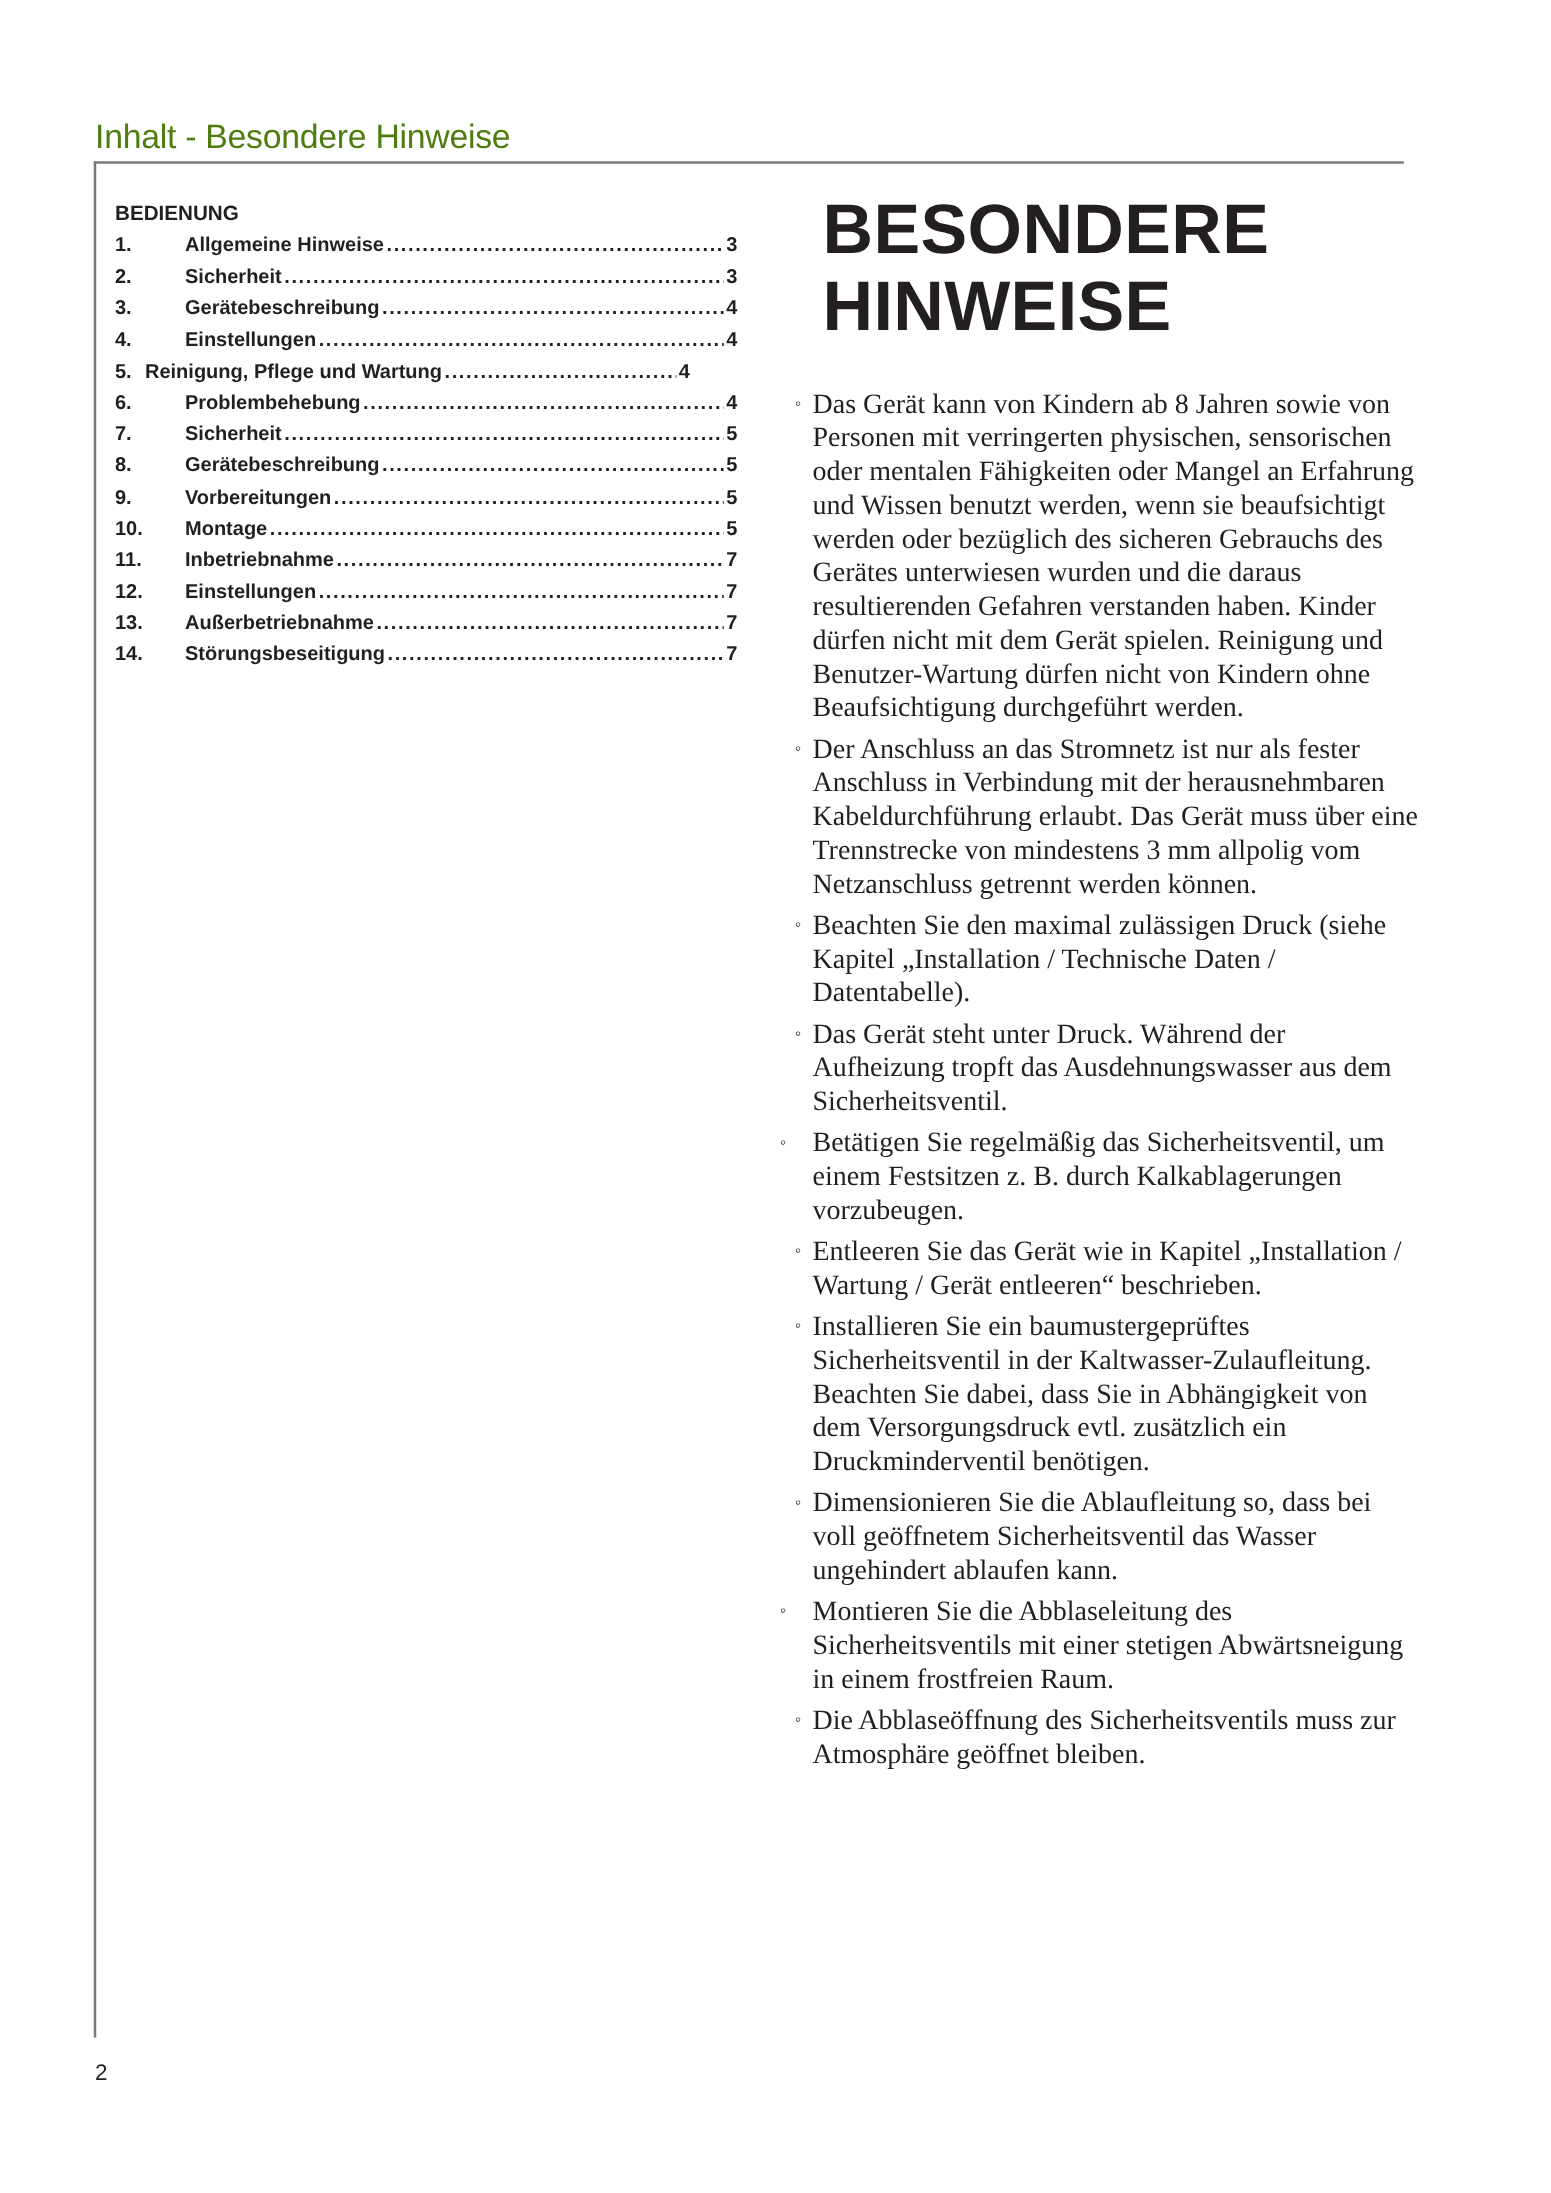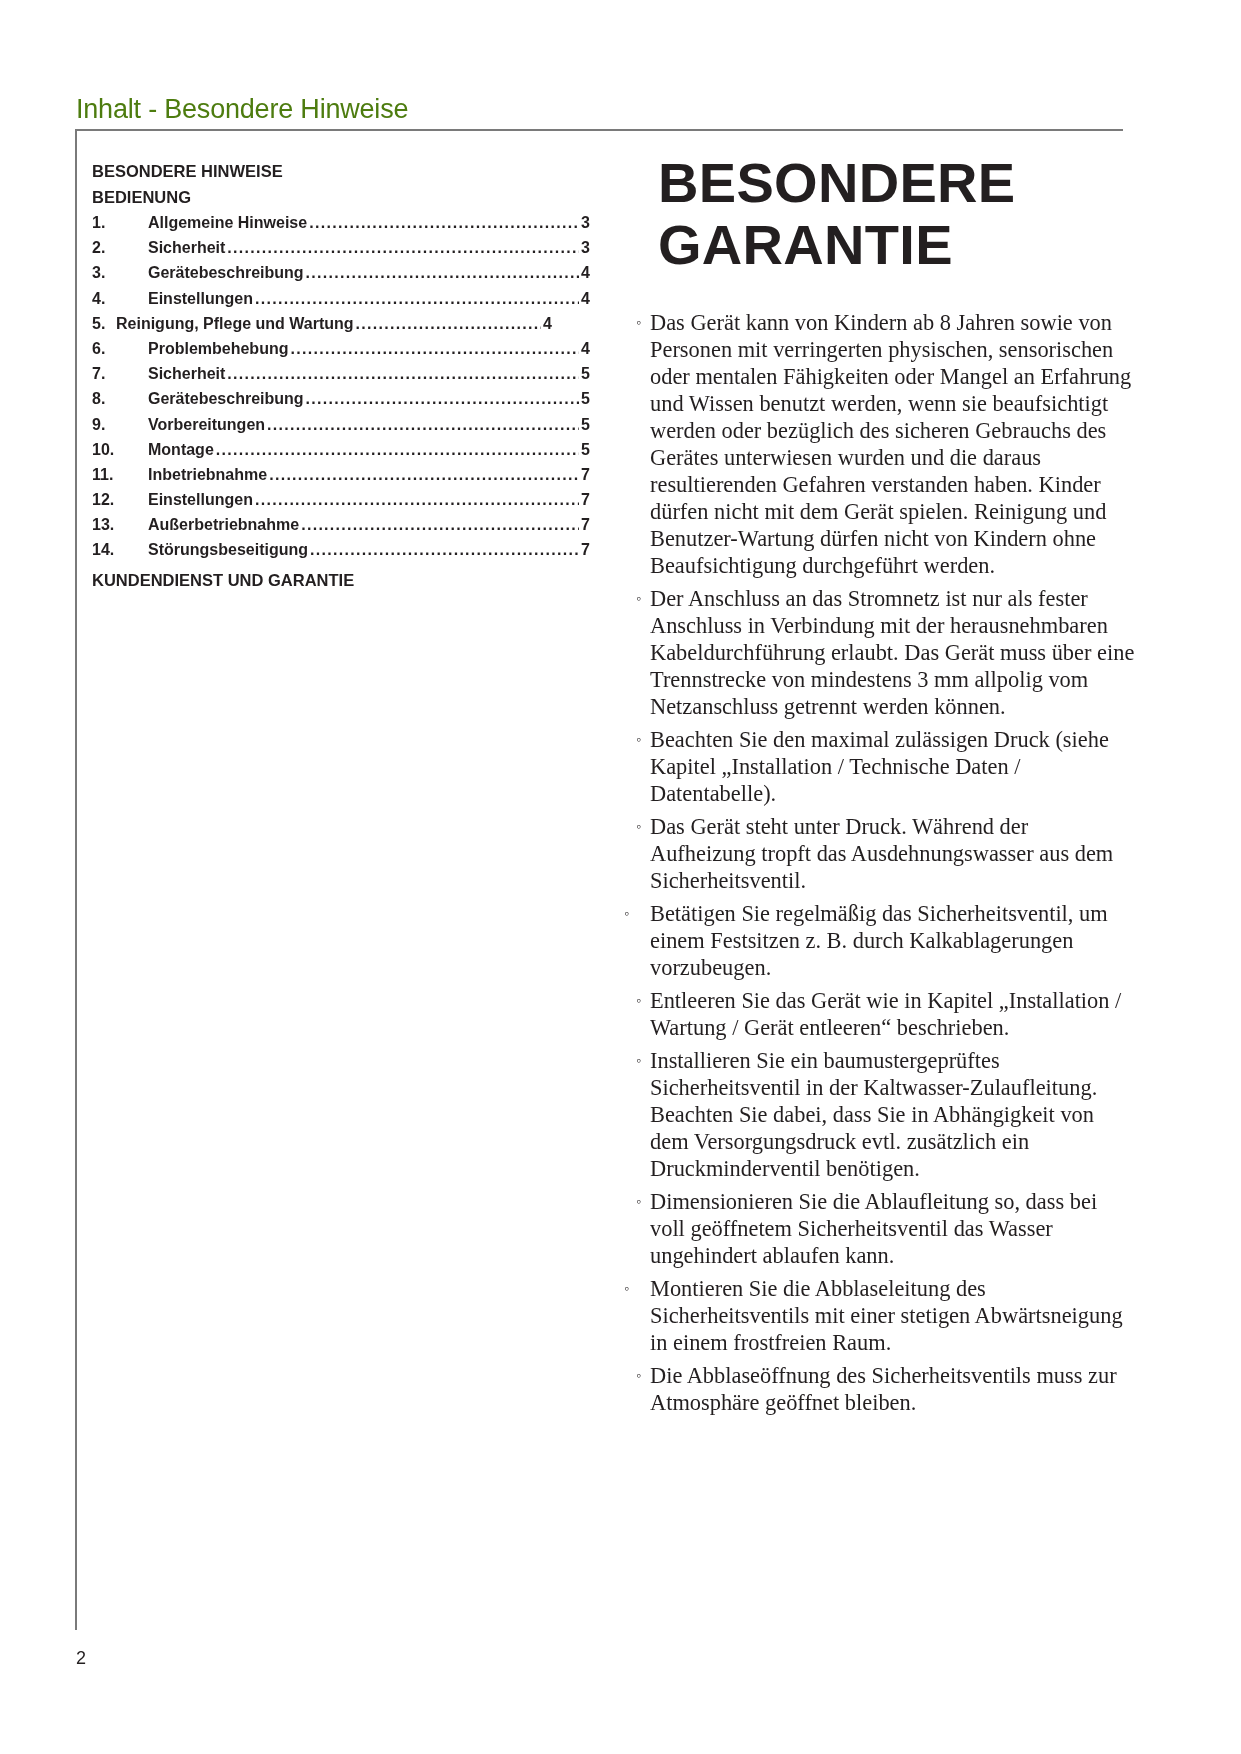--- a/index.html
+++ b/index.html
@@ -32,21 +32,20 @@
     .hint .text { display: block; font-family: Liberation Serif, serif; }
   </style>
 </head>
 <body>
 
 <div class="page-header">Inhalt - Besondere Hinweise</div>
 <div class="rule-h"></div>
 <div class="rule-v"></div>
 
 <nav class="toc">
-  <div class="section">BESONDERE HINWEISE</div>
   <div class="section">BEDIENUNG</div>
 
   <div class="entry">
       <span class="num">1.</span>
       <span class="title">Allgemeine Hinweise</span>
       <span class="dots"></span>
       <span class="page">3</span>
     </div>
   <div class="entry">
       <span class="num">2.</span>
@@ -122,26 +121,25 @@
       <span class="dots"></span>
       <span class="page">7</span>
     </div>
   <div class="entry">
       <span class="num">14.</span>
       <span class="title">Störungsbeseitigung</span>
       <span class="dots"></span>
       <span class="page">7</span>
     </div>
 
-  <div class="section gap">KUNDENDIENST UND GARANTIE</div>
 </nav>
 
 <h1 class="main-title" style="margin:0;">
   <span>BESONDERE</span><br>
-  <span>GARANTIE</span>
+  <span>HINWEISE</span>
 </h1>
 
 <div class="hints">
   <div class="hint">
       <span class="bullet">◦</span>
       <span class="text">Das Gerät kann von Kindern ab 8 Jahren sowie von Personen mit verringerten physischen, sensorischen oder mentalen Fähigkeiten oder Mangel an Erfahrung und Wissen benutzt werden, wenn sie beaufsichtigt werden oder bezüglich des sicheren Gebrauchs des Gerätes unterwiesen wurden und die daraus resultierenden Gefahren verstanden haben. Kinder dürfen nicht mit dem Gerät spielen. Reinigung und Benutzer-Wartung dürfen nicht von Kindern ohne Beaufsichtigung durchgeführt werden.</span>
     </div>
   <div class="hint">
       <span class="bullet">◦</span>
       <span class="text">Der Anschluss an das Stromnetz ist nur als fester Anschluss in Verbindung mit der herausnehmbaren Kabeldurchführung erlaubt. Das Gerät muss über eine Trennstrecke von mindestens 3 mm allpolig vom Netzanschluss getrennt werden können.</span>

